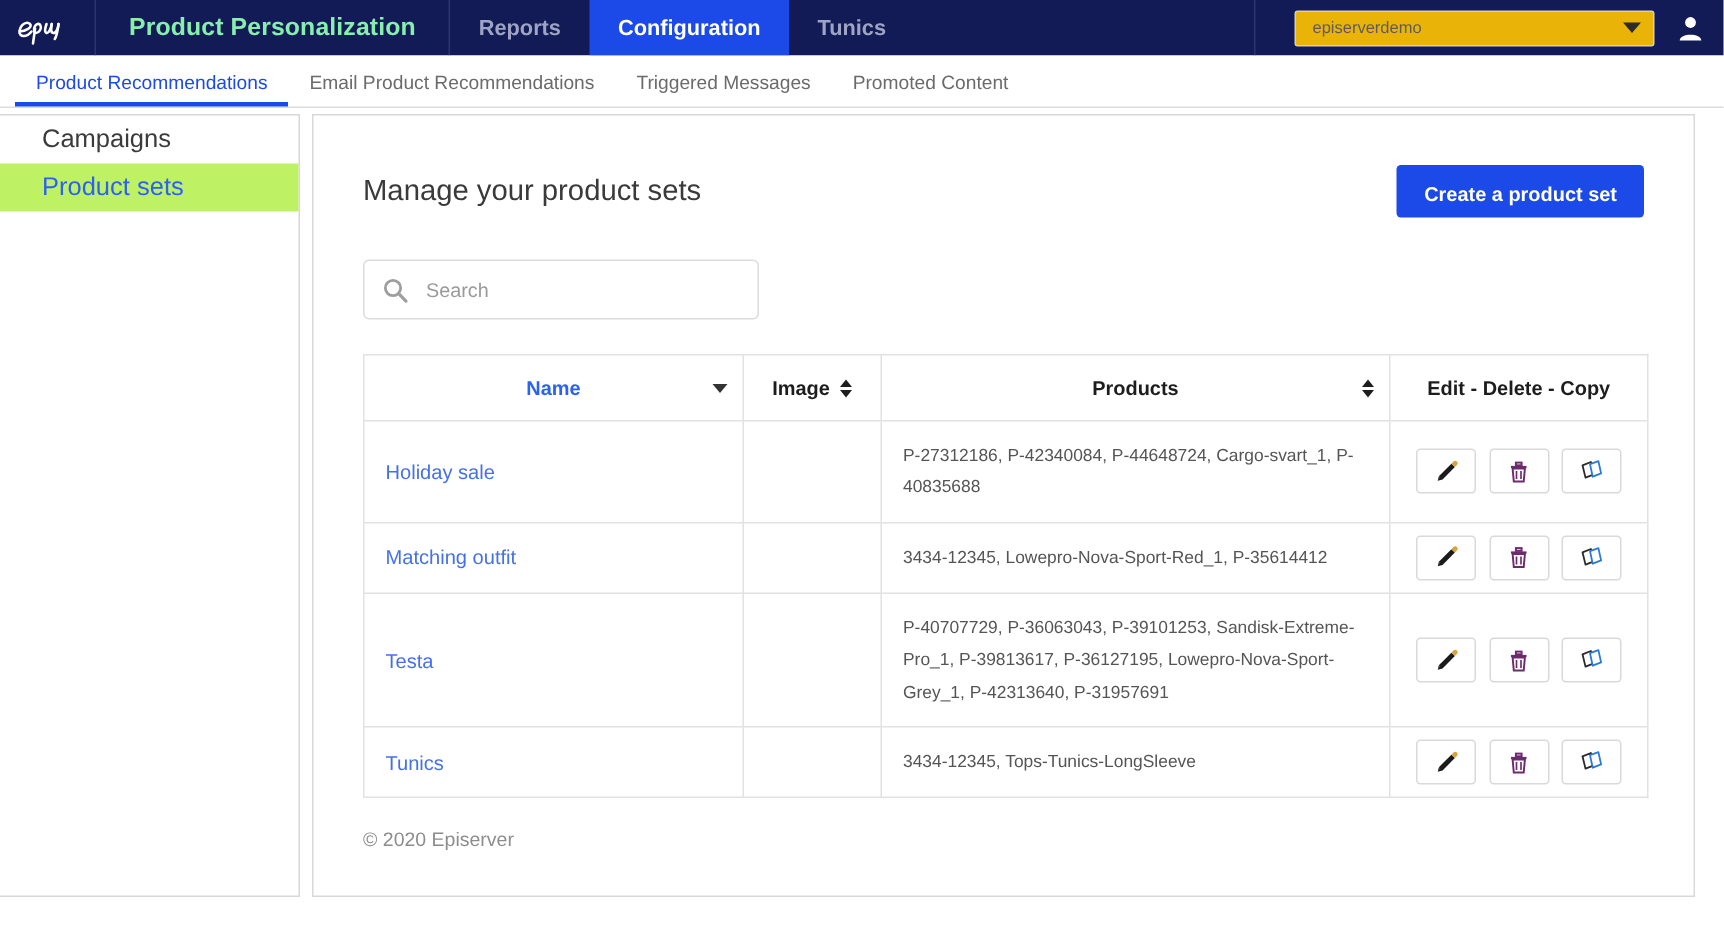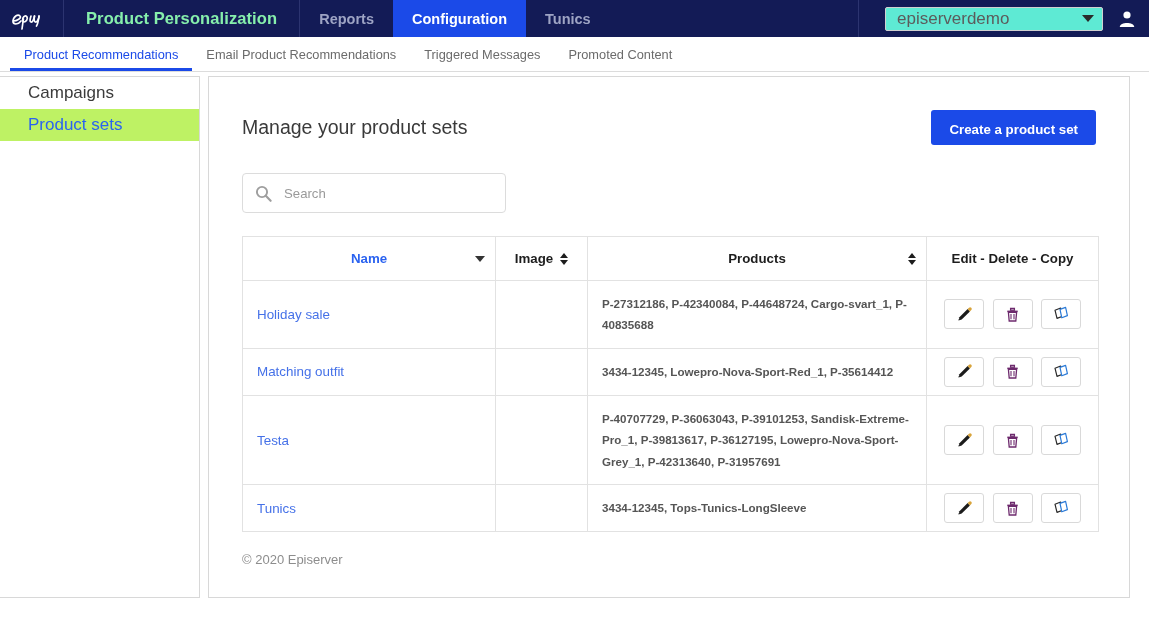--- a/index.html
+++ b/index.html
@@ -37,25 +37,25 @@
     cursor: pointer; white-space: nowrap;
   }
   .topnav-item.active { background: #1b4ae8; color: #ffffff; }
   .topnav-right {
     margin-left: auto; display: flex; align-items: center;
     padding-right: 12px; gap: 14px;
     border-left: 1px solid #2c3470;
     padding-left: 26px;
   }
   .account-select {
-    width: 218px; height: 24px;
-    background: #5eead4; border: 1px solid #d0d0d0; border-radius: 2px;
+    width: 240px; height: 24px;
+    background: #eab308; border: 1px solid #d0d0d0; border-radius: 2px;
     display: flex; align-items: center;
     padding: 0 8px 0 11px;
-    font-size: 17px; color: #5c5c5c;
+    font-size: 11px; color: #5c5c5c;
     cursor: pointer;
   }
   .account-select .caret {
     margin-left: auto;
     width: 0; height: 0;
     border-left: 6px solid transparent;
     border-right: 6px solid transparent;
     border-top: 7px solid #2b2b2b;
   }
   .avatar-icon { width: 20px; height: 20px; cursor: pointer; }
@@ -186,21 +186,20 @@
   td.name-cell {
     padding: 10px 14px;
     font-size: 13.4px;
   }
   td.name-cell a { color: #4571e8; text-decoration: none; cursor: pointer; }
   td.image-cell { }
   td.products-cell {
     padding: 12px 14px;
     font-size: 11.6px; color: #555555;
     line-height: 1.85;
-    font-weight: bold;
   }
   td.actions-cell { text-align: center; padding: 8px 0; }
 
   .act-btn {
     display: inline-flex; align-items: center; justify-content: center;
     width: 40px; height: 30px;
     border: 1px solid #d9d9d9; border-radius: 3px;
     background: #ffffff; margin: 0 2px;
     cursor: pointer; vertical-align: middle;
   }

